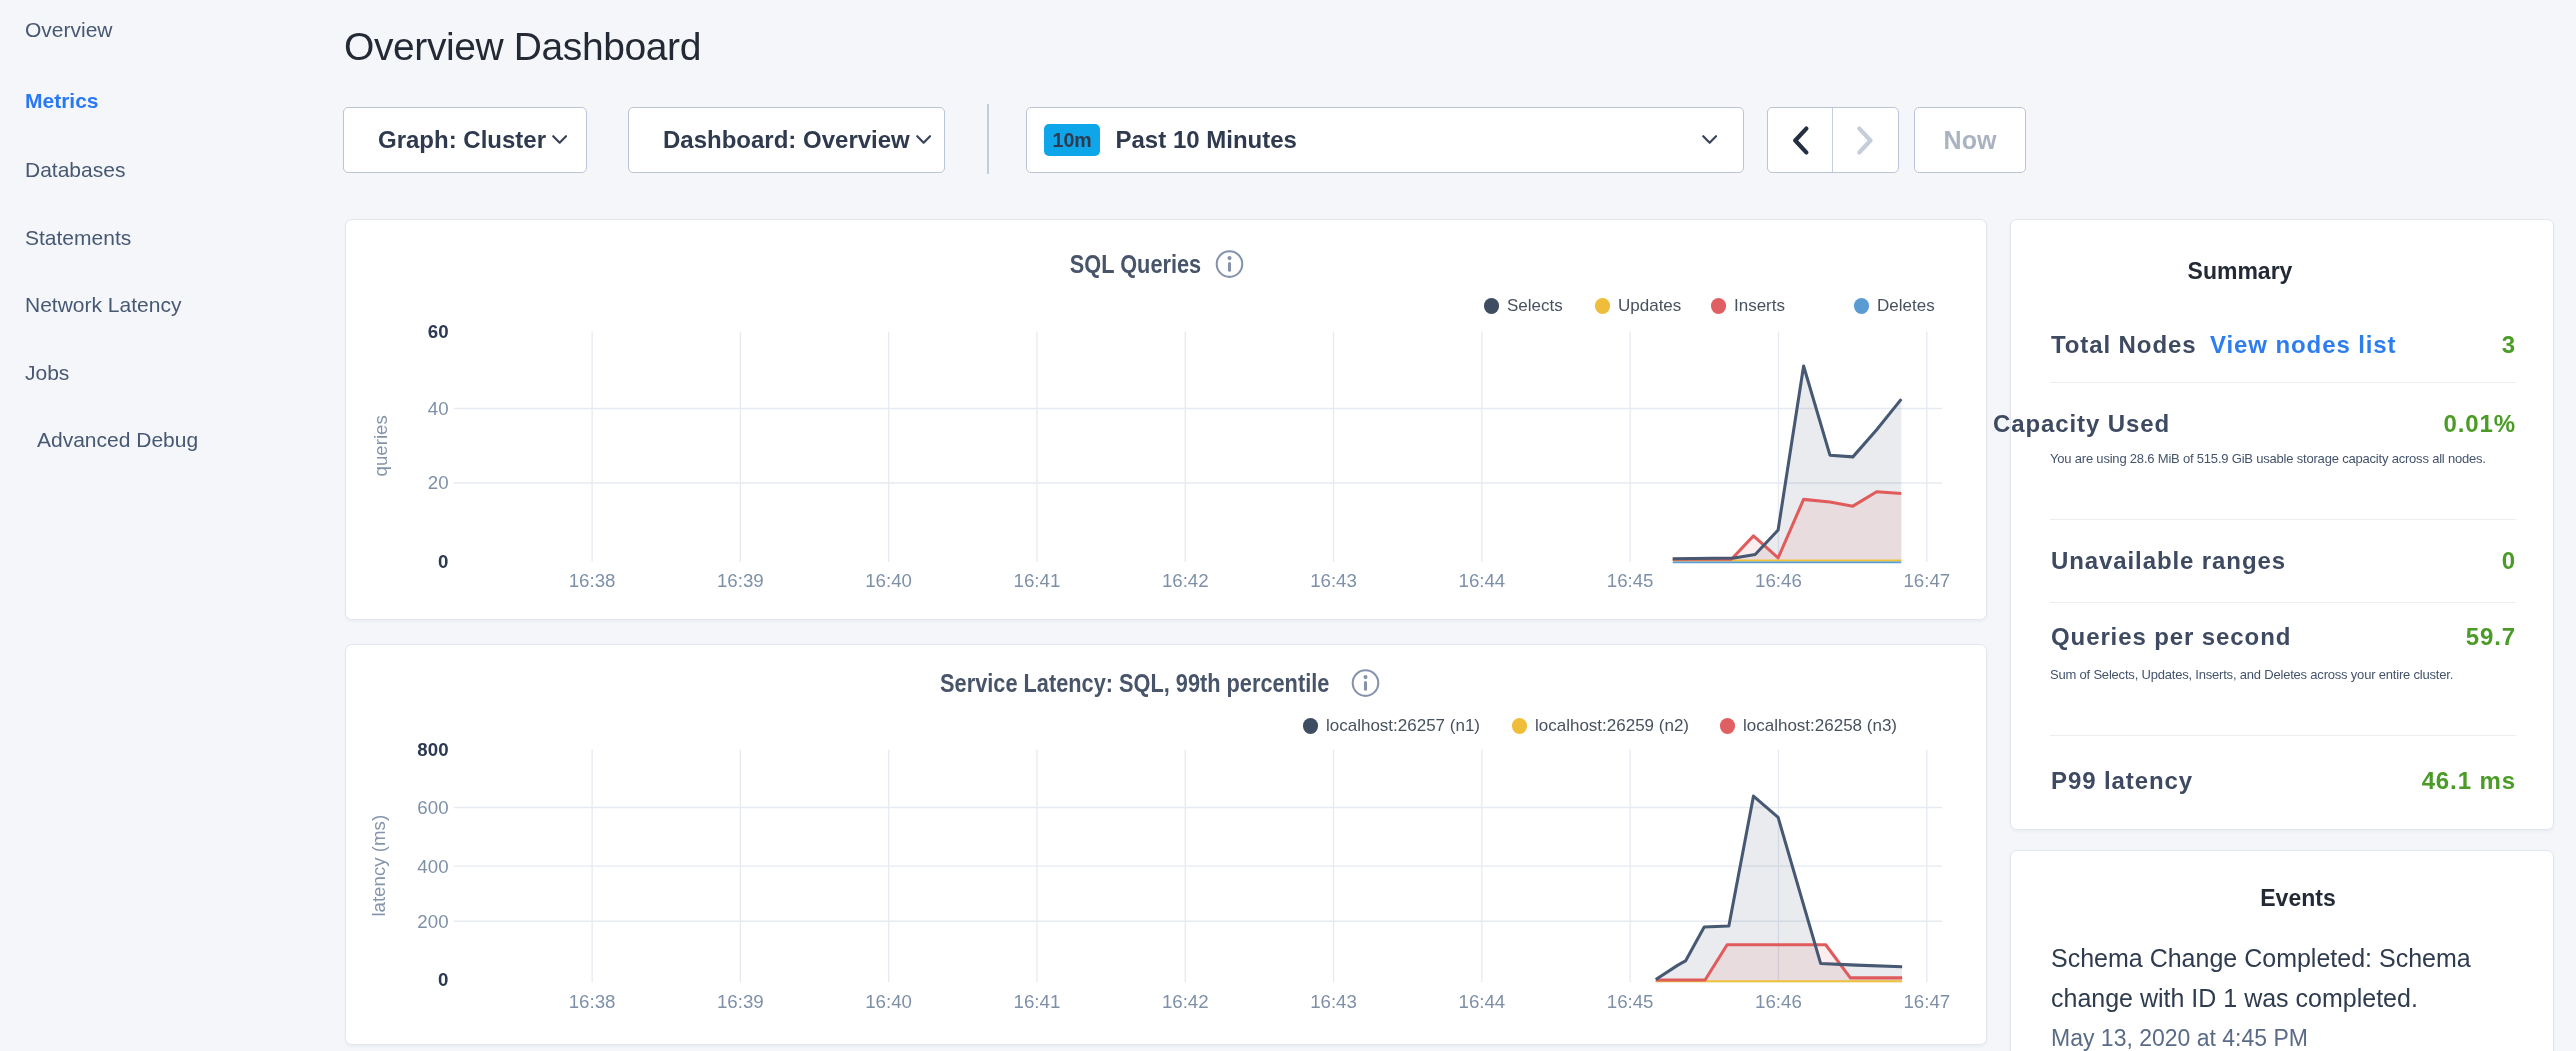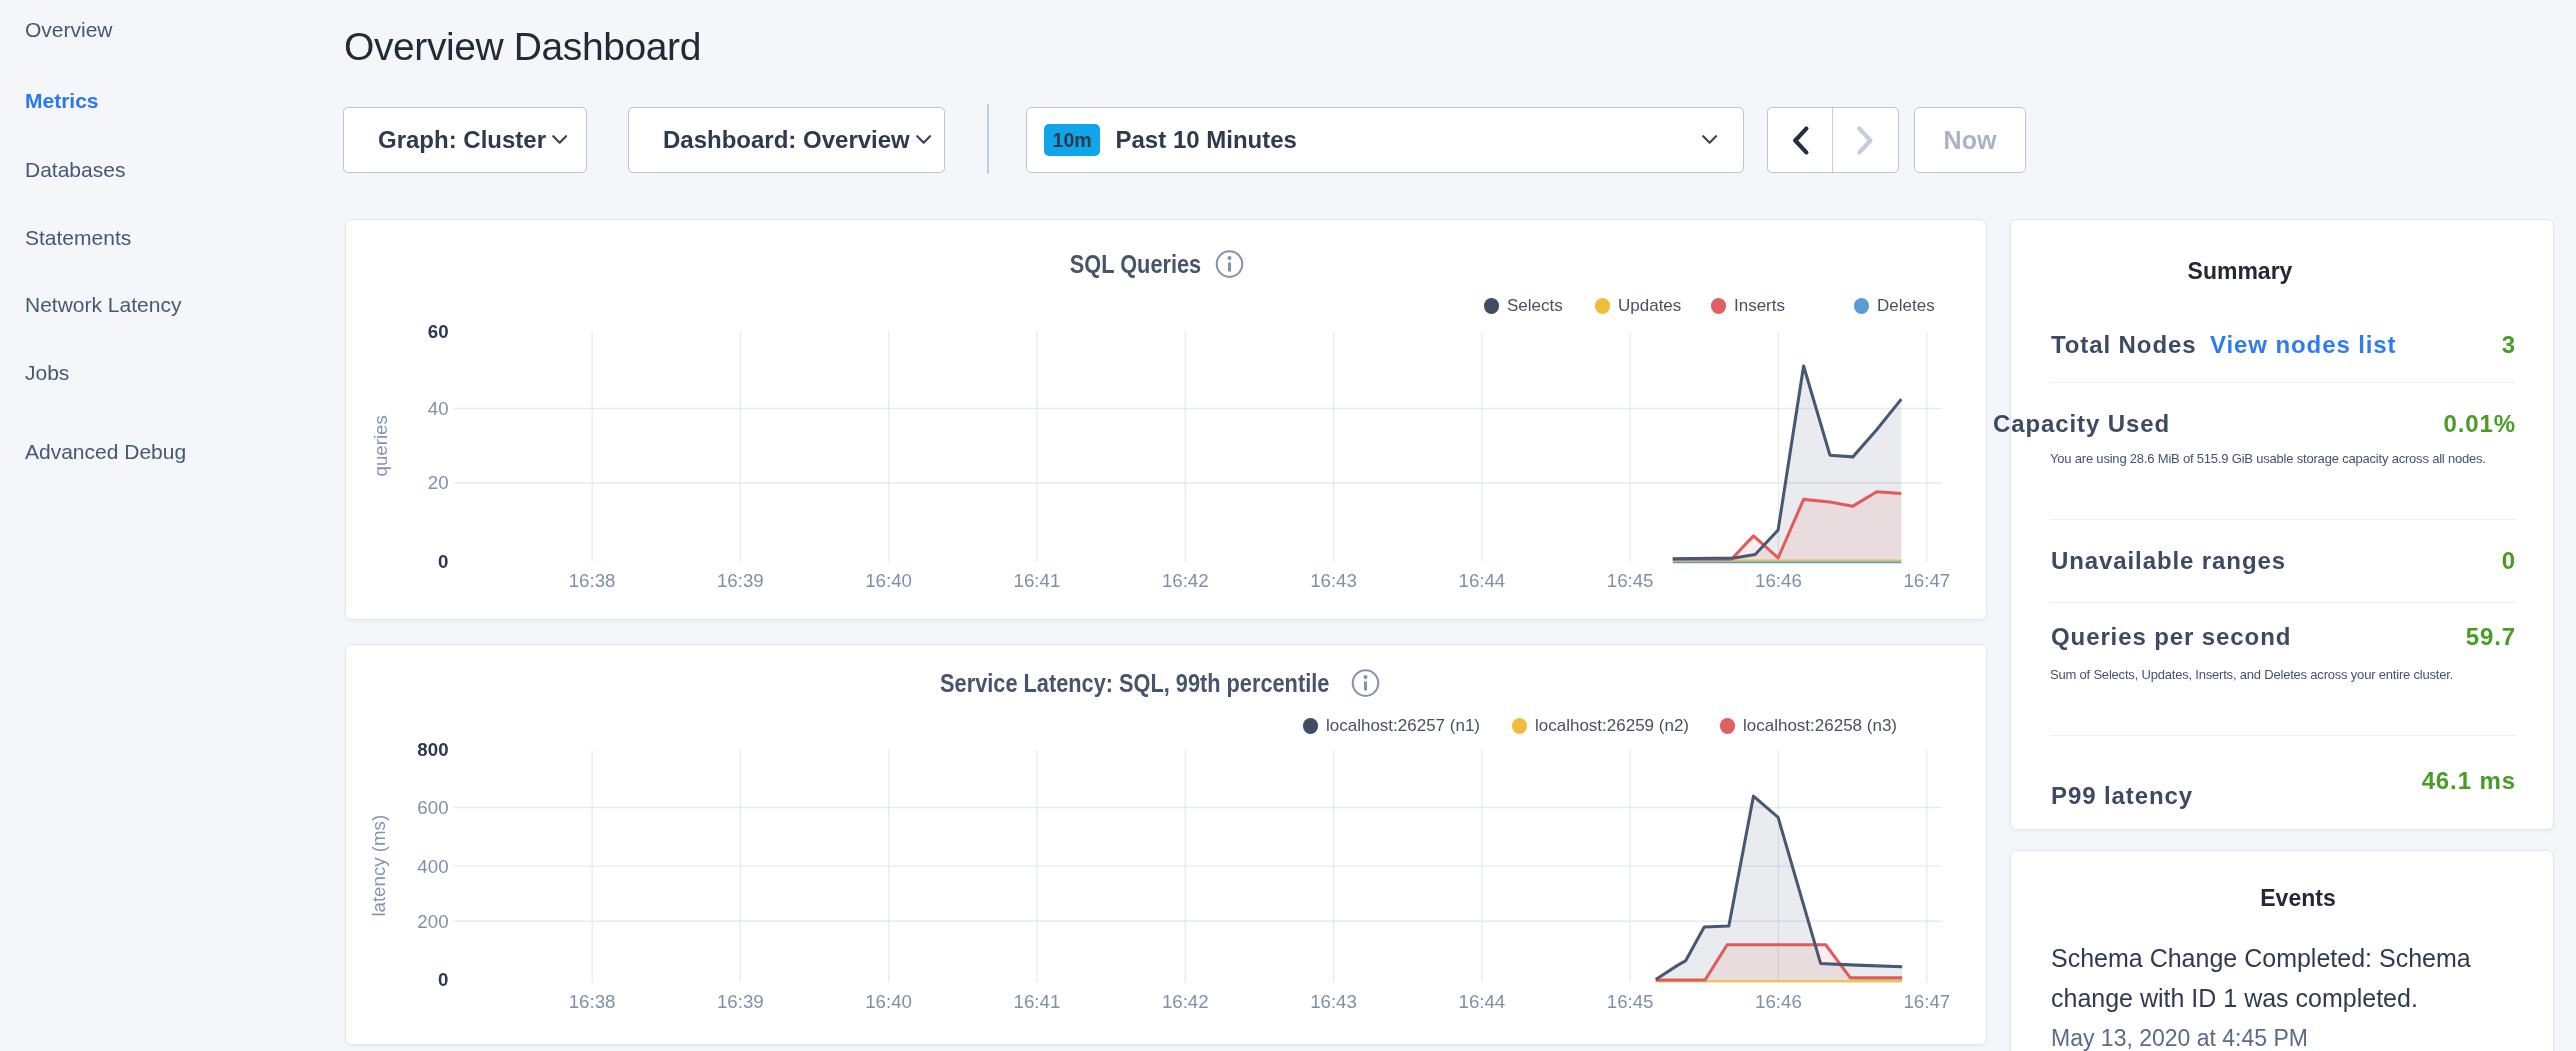--- a/index.html
+++ b/index.html
@@ -25,21 +25,21 @@
 </style>
 </head>
 <body>
 
 <div class="nav" style="top:18.3px;">Overview</div>
 <div class="nav active" style="top:89px;">Metrics</div>
 <div class="nav" style="top:158px;">Databases</div>
 <div class="nav" style="top:226px;">Statements</div>
 <div class="nav" style="top:293px;">Network Latency</div>
 <div class="nav" style="top:361px;">Jobs</div>
-<div class="nav" style="top:440px;">Advanced Debug</div>
+<div class="nav" style="top:428px;margin-left:12px;">Advanced Debug</div>
 
 <h1 class="title">Overview Dashboard</h1>
 
 <div class="ctl" style="left:343px; width:244px; padding-left:34px;">
   <span class="lbl">Graph: Cluster</span>
   <svg class="chev" style="margin-left:6px;" viewBox="0 0 18 11">
       <path d="M1.5 1.5 L9 9 L16.5 1.5" fill="none" stroke="#394458" stroke-width="2.6" stroke-linecap="round" stroke-linejoin="round"></path>
     </svg>
 </div>
 <div class="ctl" style="left:628px; width:317px; padding-left:34px;">
@@ -226,20 +226,20 @@
 <div class="abs srow-value" style="right:60px; top:410px;">0.01%</div>
 <div class="abs sdesc" style="left:2050px; top:442px; width:476px;">You are using 28.6 MiB of 515.9 GiB usable storage capacity across all nodes.</div>
 <div class="sdivider" style="top:519px;"></div>
 <div class="abs srow-label" style="left:2051px; top:547px;">Unavailable ranges</div>
 <div class="abs srow-value" style="right:60px; top:547px;">0</div>
 <div class="sdivider" style="top:602px;"></div>
 <div class="abs srow-label" style="left:2051px; top:623px;">Queries per second</div>
 <div class="abs srow-value" style="right:60px; top:623px;">59.7</div>
 <div class="abs sdesc" style="left:2050px; top:658px; width:489px;">Sum of Selects, Updates, Inserts, and Deletes across your entire cluster.</div>
 <div class="sdivider" style="top:735px;"></div>
-<div class="abs srow-label" style="left:2051px; top:767px;margin-top:15px;">P99 latency</div>
+<div class="abs srow-label" style="left:2051px; top:767px;">P99 latency</div>
 <div class="abs srow-value" style="right:60px; top:767px;">46.1 ms</div>
 
 <div class="card" style="left:2010px; top:850px; width:544px; height:400px;"></div>
 <div class="abs" style="left:2010px; top:885px; width:576px; text-align:center; font-size:23px; font-weight:bold; color:#242a35;">Events</div>
 <div class="abs" style="left:2051px; top:938px; width:476px; font-size:25px; line-height:40px; color:#2f3b4f;">Schema Change Completed: Schema change with ID 1 was completed.</div>
 <div class="abs" style="left:2051px; top:1025px; font-size:23px; color:#5a6b87;">May 13, 2020 at 4:45 PM</div>
 
 
 </body></html>

